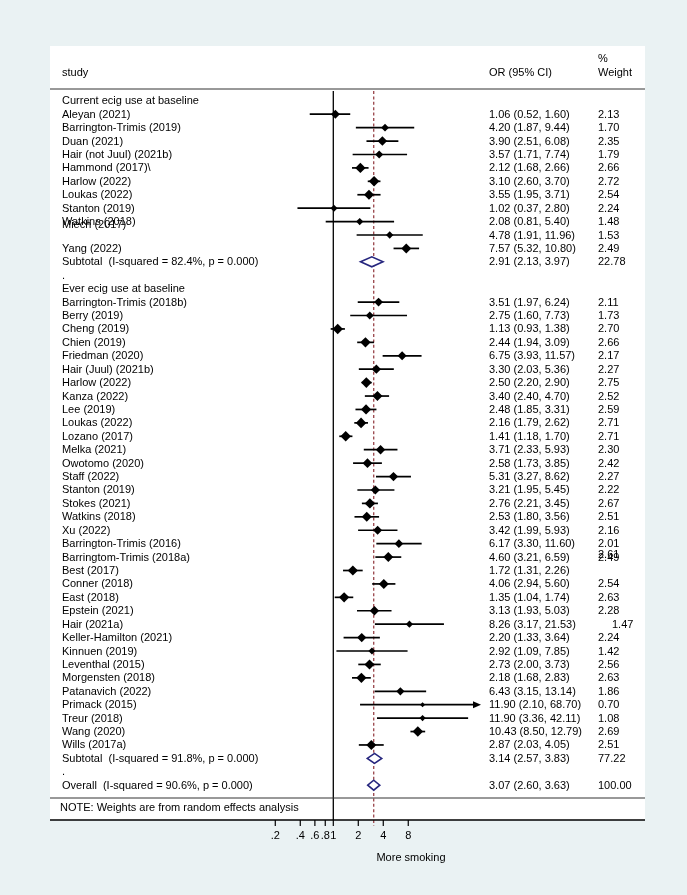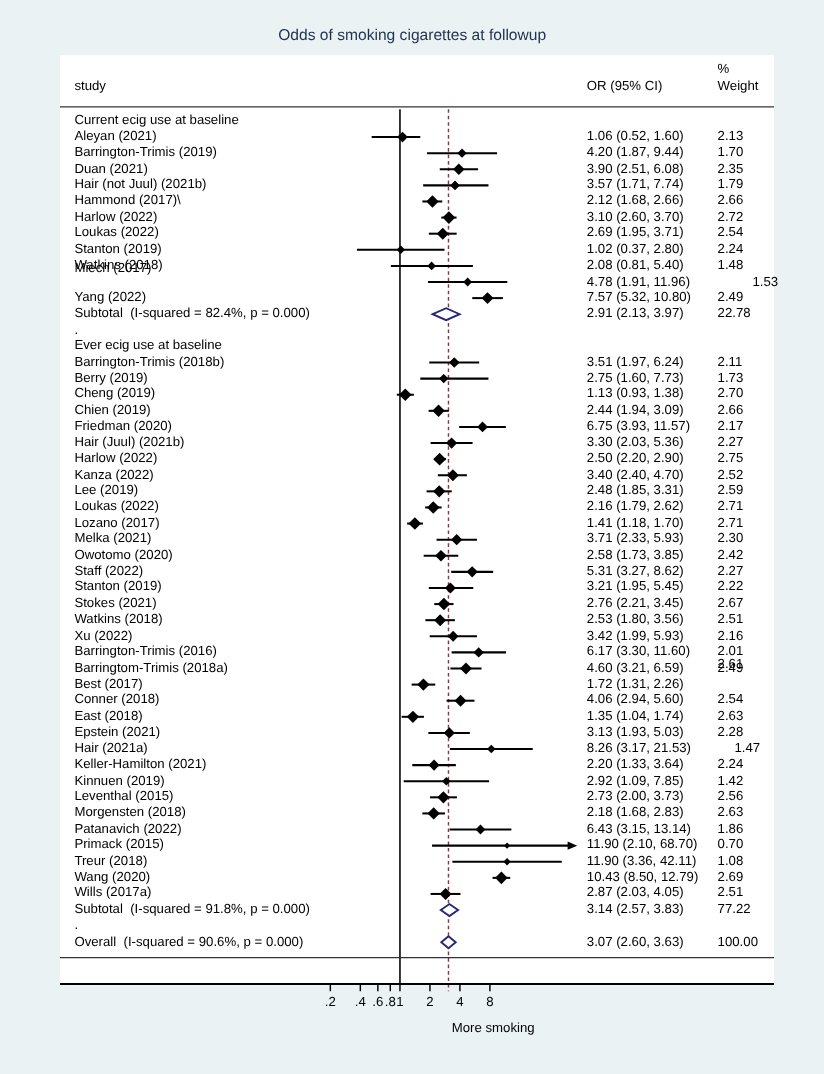--- a/index.html
+++ b/index.html
@@ -9,21 +9,20 @@
   .hdr{position:absolute;font-size:11px;white-space:pre;}
   svg.canvas{position:absolute;left:0;top:0;pointer-events:none;}
   .txt{position:absolute;font-size:11px;line-height:13px;white-space:pre;}
   .tick-label{position:absolute;font-size:11px;transform:translateX(-50%);}
   .axis-word{position:absolute;font-size:11px;transform:translateX(-50%);}
 </style>
 </head>
 <body>
 
 <div class="page">
-  <div class="chart-title">Odds of smoking cigarettes at followup</div>
   <div class="plot-area"></div>
 
   <div class="hdr" style="left:62px;top:66px;">study</div>
   <div class="hdr" style="left:489px;top:66px;">OR (95% CI)</div>
   <div class="hdr" style="left:598px;top:52px;">%</div>
   <div class="hdr" style="left:598px;top:66px;">Weight</div>
 
   <svg class="canvas" id="canvas" width="687" height="895">
       <line x1="333.3" y1="91" x2="333.3" y2="820" stroke="#000" stroke-width="1.3"></line>
       <line x1="373.7324851646065" y1="91" x2="373.7324851646065" y2="826" stroke="#90353B" stroke-width="1.2" stroke-dasharray="3,2.4"></line>
@@ -163,37 +162,37 @@
         <div class="txt" style="left: 489px; top: 161.4px;">2.12 (1.68, 2.66)</div>
         <div class="txt" style="left: 598px; top: 161.4px;">2.66</div>
       </div>
       <div>
         <div class="txt" style="left: 62px; top: 174.82px;">Harlow (2022)</div>
         <div class="txt" style="left: 489px; top: 174.82px;">3.10 (2.60, 3.70)</div>
         <div class="txt" style="left: 598px; top: 174.82px;">2.72</div>
       </div>
       <div>
         <div class="txt" style="left: 62px; top: 188.24px;">Loukas (2022)</div>
-        <div class="txt" style="left: 489px; top: 188.24px;">2.69 (1.95, 3.71)</div>
+        <div class="txt" style="left: 489px; top: 188.24px;">3.55 (1.95, 3.71)</div>
         <div class="txt" style="left: 598px; top: 188.24px;">2.54</div>
       </div>
       <div>
         <div class="txt" style="left: 62px; top: 201.66px;">Stanton (2019)</div>
         <div class="txt" style="left: 489px; top: 201.66px;">1.02 (0.37, 2.80)</div>
         <div class="txt" style="left: 598px; top: 201.66px;">2.24</div>
       </div>
       <div>
         <div class="txt" style="left: 62px; top: 215.08px;">Watkins (2018)</div>
         <div class="txt" style="left: 489px; top: 215.08px;">2.08 (0.81, 5.40)</div>
         <div class="txt" style="left: 598px; top: 215.08px;">1.48</div>
       </div>
       <div>
         <div class="txt" style="left: 62px; top: 218px;">Miech (2017)</div>
         <div class="txt" style="left: 489px; top: 228.5px;">4.78 (1.91, 11.96)</div>
-        <div class="txt" style="left: 598px; top: 228.5px; margin-left: 29px;">1.53</div>
+        <div class="txt" style="left: 598px; top: 228.5px;">1.53</div>
       </div>
       <div>
         <div class="txt" style="left: 62px; top: 241.92px;">Yang (2022)</div>
         <div class="txt" style="left: 489px; top: 241.92px;">7.57 (5.32, 10.80)</div>
         <div class="txt" style="left: 598px; top: 241.92px;">2.49</div>
       </div>
       <div>
         <div class="txt" style="left: 62px; top: 255.34px;">Subtotal  (I-squared = 82.4%, p = 0.000)</div>
         <div class="txt" style="left: 489px; top: 255.34px;">2.91 (2.13, 3.97)</div>
         <div class="txt" style="left: 598px; top: 255.34px;">22.78</div>
@@ -382,20 +381,21 @@
       <div>
         <div class="txt" style="left: 62px; top: 765.3px;">.</div>
       </div>
       <div>
         <div class="txt" style="left: 62px; top: 778.72px;">Overall  (I-squared = 90.6%, p = 0.000)</div>
         <div class="txt" style="left: 489px; top: 778.72px;">3.07 (2.60, 3.63)</div>
         <div class="txt" style="left: 598px; top: 778.72px; text-align: center;">100.00</div>
       </div>
     </div>
 
+  <div class="txt" style="left:60px;top:801px;">NOTE: Weights are from random effects analysis</div>
 
   <div id="ticks">
       <div class="tick-label" style="left: 275.285px; top: 829px;">.2</div>
       <div class="tick-label" style="left: 300.271px; top: 829px;">.4</div>
       <div class="tick-label" style="left: 314.887px; top: 829px;">.6</div>
       <div class="tick-label" style="left: 325.256px; top: 829px;">.8</div>
       <div class="tick-label" style="left: 333.3px; top: 829px;">1</div>
       <div class="tick-label" style="left: 358.285px; top: 829px;">2</div>
       <div class="tick-label" style="left: 383.271px; top: 829px;">4</div>
       <div class="tick-label" style="left: 408.256px; top: 829px;">8</div>

